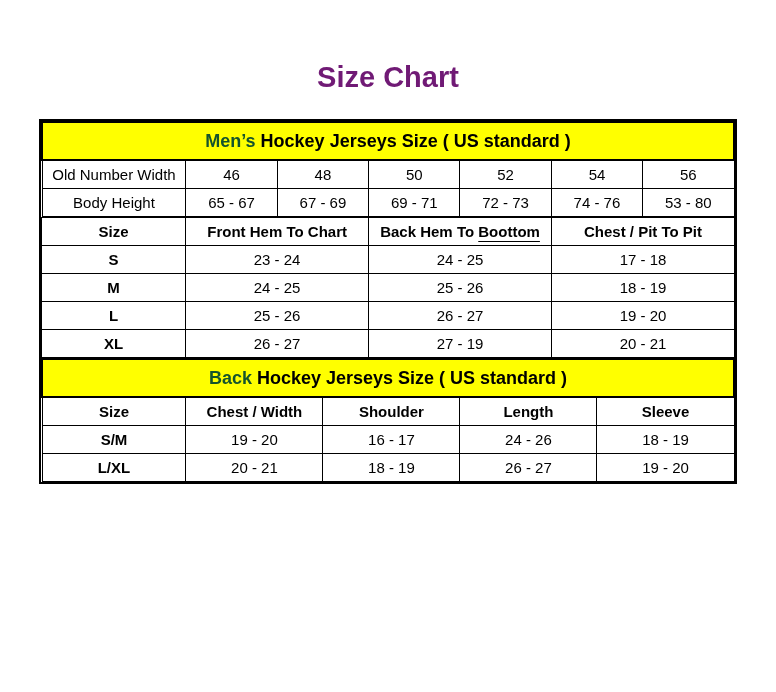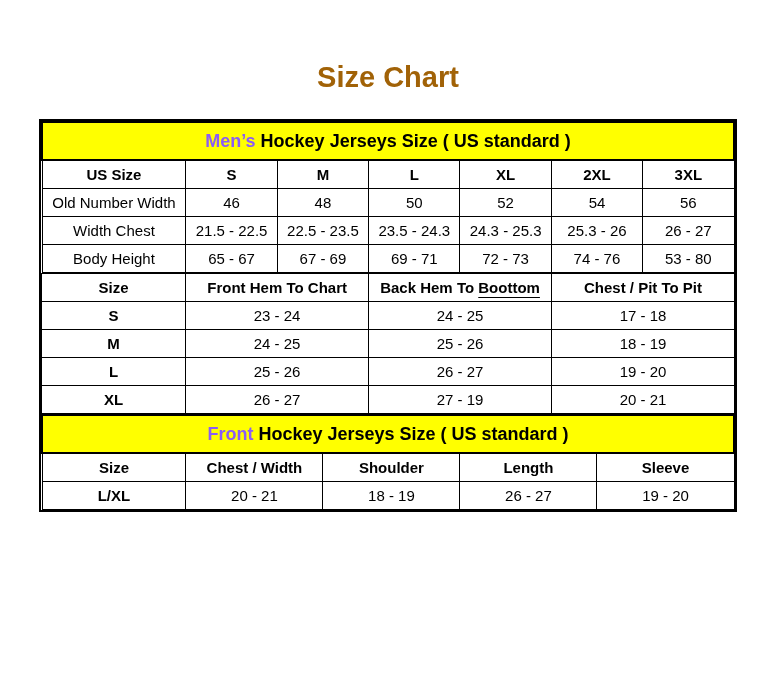--- a/index.html
+++ b/index.html
@@ -13,21 +13,21 @@
     overflow: hidden;
     font-family: "Liberation Sans", sans-serif;
     color: #000000;
   }
   .page-title {
     margin: 60px 0 25px 0;
     text-align: center;
     font-size: 29px;
     line-height: 34px;
     font-weight: bold;
-    color: #a16207;
+    color: #701a75;
     letter-spacing: 0px;
   }
   .chart-wrap {
     width: 694px;
     margin: 0 auto;
     border: 2px solid #000000;
   }
   table.size-table {
     width: 100%;
     border-collapse: collapse;
@@ -48,21 +48,21 @@
     font-weight: bold;
   }
   tr.band td {
     background: #FFFF00;
     border: 2px solid #000000;
     height: 36px;
     font-size: 18px;
     font-weight: bold;
   }
   .accent {
-    color: #8b5cf6;
+    color: #14532d;
   }
   td.row-label-bold {
     font-weight: bold;
   }
   .squiggle {
     text-decoration-line: underline;
     text-decoration-style: wavy;
     text-decoration-color: #FF0000;
     text-decoration-thickness: 1px;
     text-underline-offset: 4px;
@@ -85,45 +85,27 @@
       <col style="width:13.2%">
         <col style="width:13.2%">
         <col style="width:13.2%">
         <col style="width:13.2%">
     </colgroup>
     <tbody>
         <tr class="band">
       <td colspan="7"><span class="accent">Men’s</span><span> Hockey Jerseys Size ( US standard )</span></td>
     </tr>
     <tr>
-      <th>US Size</th>
-      <th>S</th>
-      <th>M</th>
-      <th>L</th>
-      <th>XL</th>
-      <th>2XL</th>
-      <th>3XL</th>
-    </tr>
-    <tr>
       <td>Old Number Width</td>
       <td>46</td>
       <td>48</td>
       <td>50</td>
       <td>52</td>
       <td>54</td>
       <td>56</td>
-    </tr>
-    <tr>
-      <td>Width Chest</td>
-      <td>21.5 - 22.5</td>
-      <td>22.5 - 23.5</td>
-      <td>23.5 - 24.3</td>
-      <td>24.3 - 25.3</td>
-      <td>25.3 - 26</td>
-      <td>26 - 27</td>
     </tr>
     <tr>
       <td>Body Height</td>
       <td>65 - 67</td>
       <td>67 - 69</td>
       <td>69 - 71</td>
       <td>72 - 73</td>
       <td>74 - 76</td>
       <td>53 - 80</td>
     </tr>
@@ -174,28 +156,35 @@
   <table class="size-table youth-table">
     <colgroup>
       <col style="width:20.8%">
         <col style="width:19.8%">
         <col style="width:19.8%">
         <col style="width:19.8%">
         <col style="width:19.8%">
     </colgroup>
     <tbody>
         <tr class="band">
-      <td colspan="5"><span class="accent">Front</span><span> Hockey Jerseys Size ( US standard )</span></td>
+      <td colspan="5"><span class="accent">Back</span><span> Hockey Jerseys Size ( US standard )</span></td>
     </tr>
     <tr>
       <th>Size</th>
       <th>Chest / Width</th>
       <th>Shoulder</th>
       <th>Length</th>
       <th>Sleeve</th>
+    </tr>
+    <tr>
+      <td class="row-label-bold">S/M</td>
+      <td>19 - 20</td>
+      <td>16 - 17</td>
+      <td>24 - 26</td>
+      <td>18 - 19</td>
     </tr>
     <tr>
       <td class="row-label-bold">L/XL</td>
       <td>20 - 21</td>
       <td>18 - 19</td>
       <td>26 - 27</td>
       <td>19 - 20</td>
     </tr>
   </tbody>
     </table>

